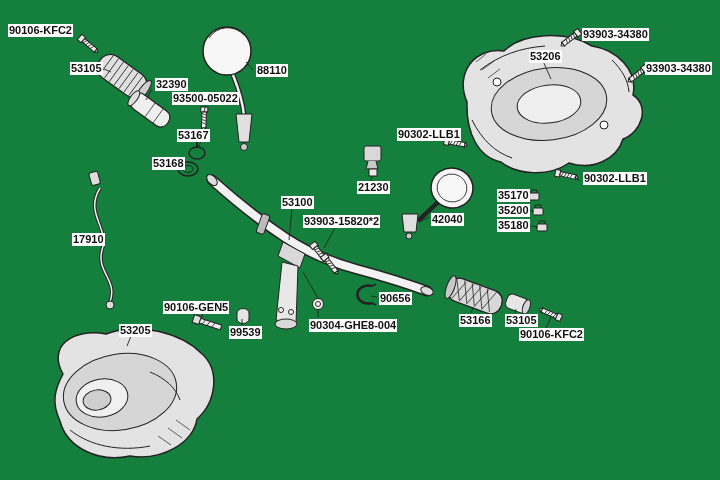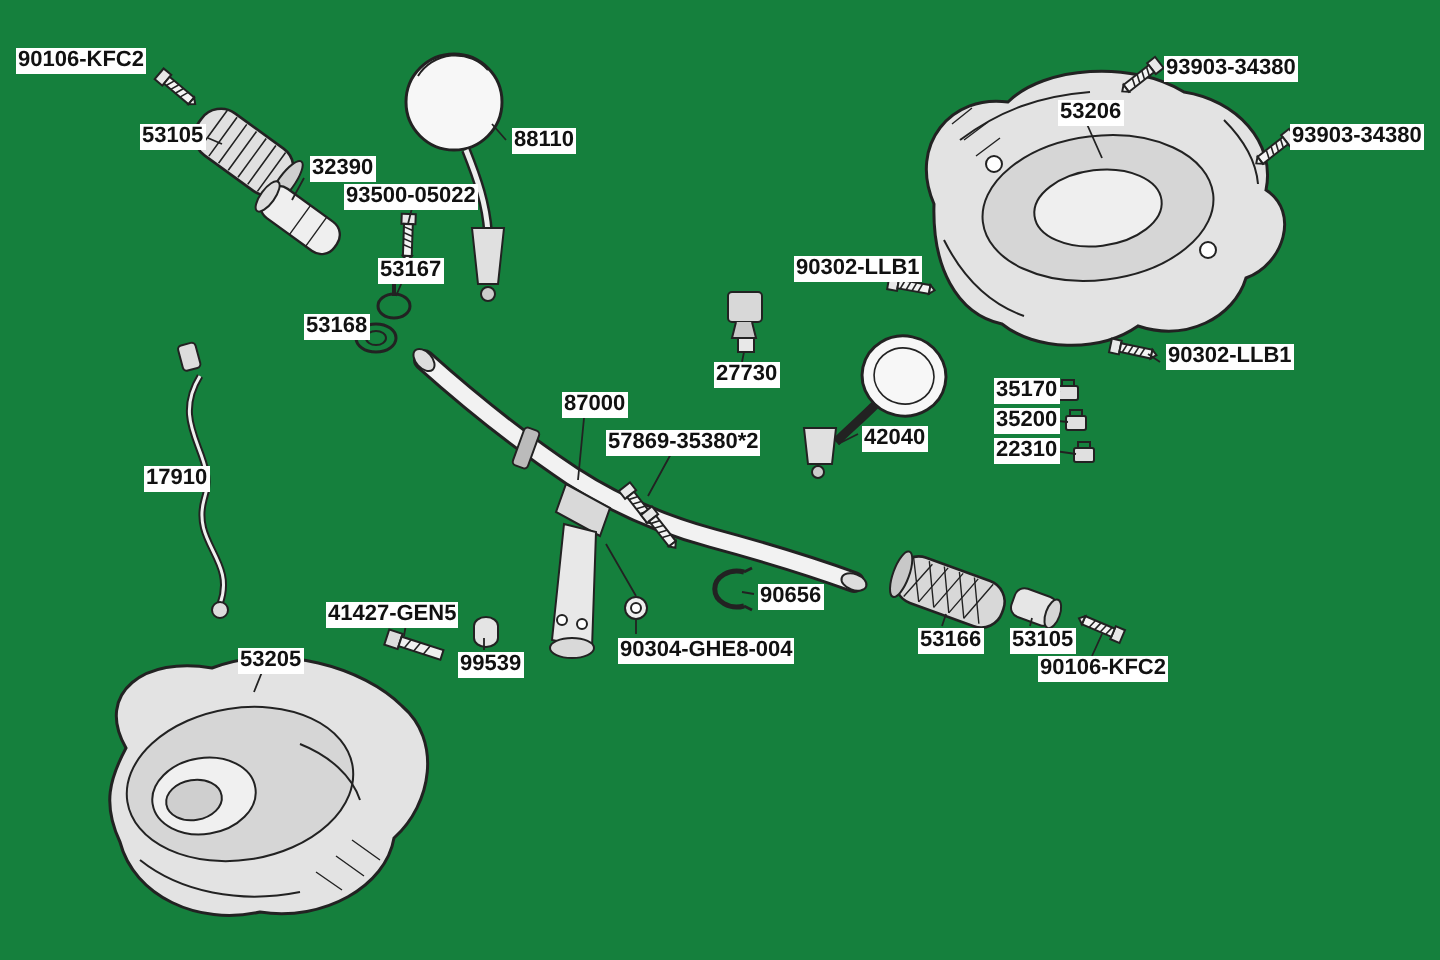--- a/index.html
+++ b/index.html
@@ -193,37 +193,37 @@
       M471,313 L473,307
       M515,313 L516,309
       M546,328 L551,317"></path>
   </svg>
 
   <div class="lbl" style="left:8px;top:24px">90106-KFC2</div>
   <div class="lbl" style="left:70px;top:62px">53105</div>
   <div class="lbl" style="left:155px;top:78px">32390</div>
   <div class="lbl" style="left:256px;top:64px">88110</div>
   <div class="lbl" style="left:172px;top:92px">93500-05022</div>
-  <div class="lbl" style="left:189px;top:129px">53167</div>
+  <div class="lbl" style="left:177px;top:129px">53167</div>
   <div class="lbl" style="left:152px;top:157px">53168</div>
   <div class="lbl" style="left:72px;top:233px">17910</div>
-  <div class="lbl" style="left:281px;top:196px">87000</div>
-  <div class="lbl" style="left:303px;top:215px">57869-35380*2</div>
+  <div class="lbl" style="left:281px;top:196px">53100</div>
+  <div class="lbl" style="left:303px;top:215px">93903-15820*2</div>
   <div class="lbl" style="left:397px;top:128px">90302-LLB1</div>
-  <div class="lbl" style="left:357px;top:181px">27730</div>
+  <div class="lbl" style="left:357px;top:181px">21230</div>
   <div class="lbl" style="left:431px;top:213px">42040</div>
   <div class="lbl" style="left:582px;top:28px">93903-34380</div>
   <div class="lbl" style="left:529px;top:50px">53206</div>
   <div class="lbl" style="left:645px;top:62px">93903-34380</div>
   <div class="lbl" style="left:583px;top:172px">90302-LLB1</div>
   <div class="lbl" style="left:497px;top:189px">35170</div>
   <div class="lbl" style="left:497px;top:204px">35200</div>
-  <div class="lbl" style="left:497px;top:219px">22310</div>
+  <div class="lbl" style="left:497px;top:219px">35180</div>
   <div class="lbl" style="left:379px;top:292px">90656</div>
-  <div class="lbl" style="left:163px;top:301px">41427-GEN5</div>
+  <div class="lbl" style="left:163px;top:301px">90106-GEN5</div>
   <div class="lbl" style="left:229px;top:326px">99539</div>
   <div class="lbl" style="left:119px;top:324px">53205</div>
   <div class="lbl" style="left:309px;top:319px">90304-GHE8-004</div>
   <div class="lbl" style="left:459px;top:314px">53166</div>
   <div class="lbl" style="left:505px;top:314px">53105</div>
   <div class="lbl" style="left:519px;top:328px">90106-KFC2</div>
 
 </div>
 
 </body></html>

